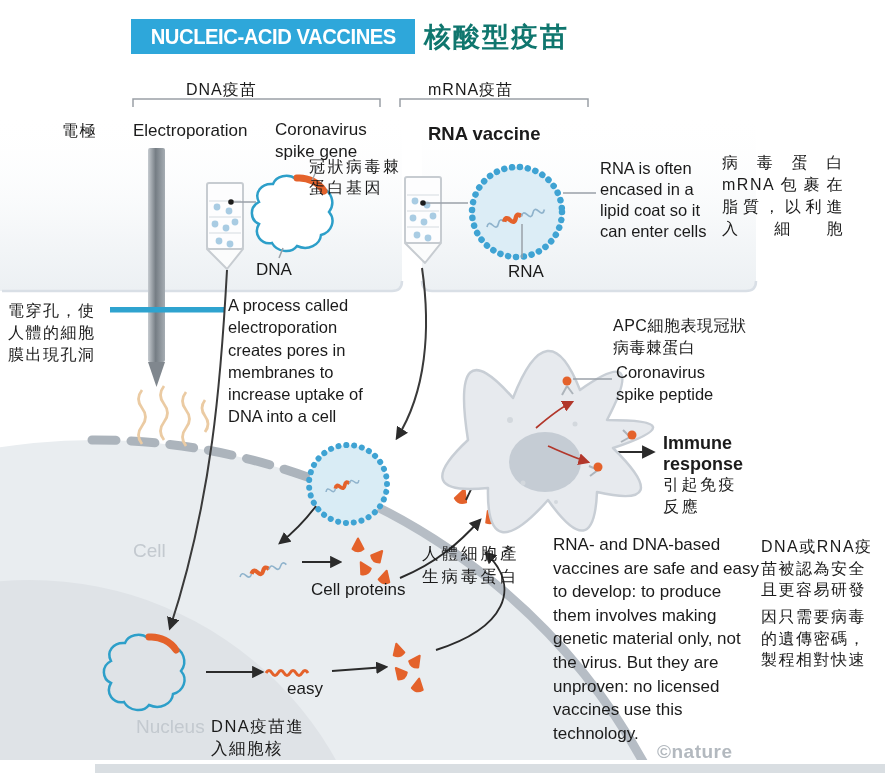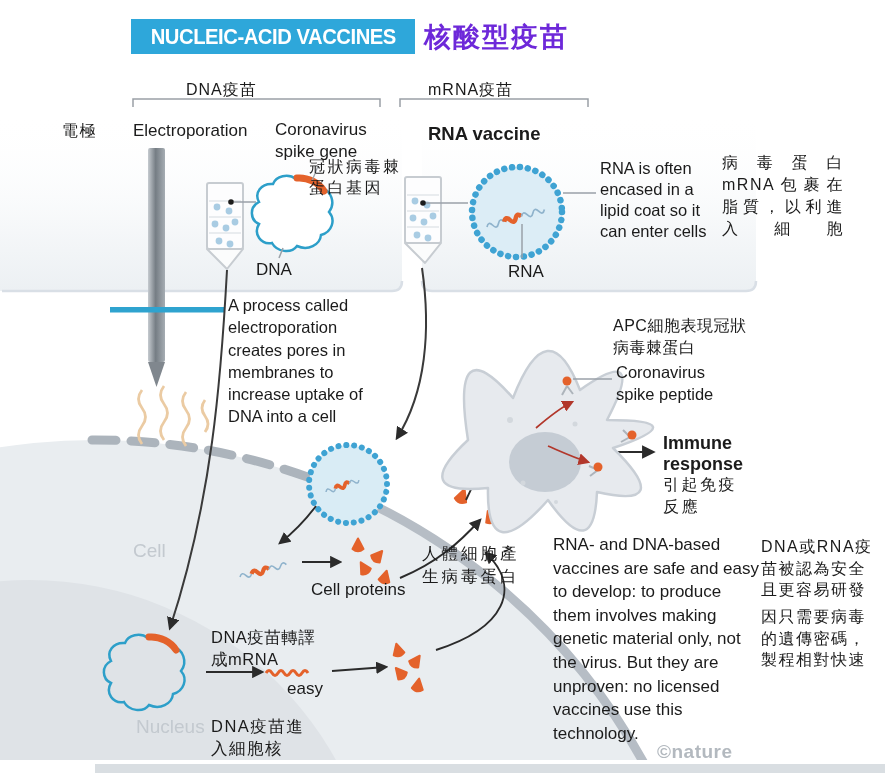--- a/index.html
+++ b/index.html
@@ -6,21 +6,21 @@
   #stage{position:relative;width:885px;height:773px;overflow:hidden;background:#fff;
          font-family:"Liberation Sans","DejaVu Sans",sans-serif;color:#1b1b1b;}
   #stage svg{position:absolute;left:0;top:0;}
   .lbl{position:absolute;white-space:pre-line;line-height:1.32;}
   .zh{letter-spacing:1.5px;}
   .gray{color:#c3c9cf;}
   .title-bar{position:absolute;left:131px;top:19px;width:284px;height:35px;background:#2ea7da;
              display:flex;align-items:center;justify-content:center;text-align:center;}
   .title-bar span{color:#fff;font-weight:800;font-size:22px;letter-spacing:-0.5px;
                   transform:scaleX(0.92);white-space:nowrap;}
-  .title-zh{position:absolute;left:424px;top:20px;font-size:27px;font-weight:700;color:#6d28d9;letter-spacing:2px;}
+  .title-zh{position:absolute;left:424px;top:20px;font-size:27px;font-weight:700;color:#0f766e;letter-spacing:2px;}
   .colhead .zh-s{font-size:16px;letter-spacing:1px;}
   .colhead .en-b{font-size:18.5px;font-weight:700;margin-top:1px;}
   .jz{text-align:justify;text-align-last:justify;}
 </style>
 </head>
 <body>
 
 <div id="stage">
 
 <svg width="885" height="773" viewBox="0 0 885 773">
@@ -245,20 +245,23 @@
 <div class="lbl" style="left:508px;top:261px;font-size:17px;">RNA</div>
 <div class="lbl" style="left:600px;top:158px;font-size:16.5px;line-height:21px;">RNA is often
 encased in a
 lipid coat so it
 can enter cells</div>
 <div class="lbl zh jz" style="left:722px;top:152px;font-size:16px;line-height:22px;width:122px;">病毒蛋白
 mRNA包裹在
 脂質，以利進
 入細胞</div>
 
+<div class="lbl zh" style="left:8px;top:300px;font-size:16px;line-height:22px;">電穿孔，使
+人體的細胞
+膜出現孔洞</div>
 <div class="lbl" style="left:228px;top:294px;font-size:16.5px;line-height:22.3px;">A process called
 electroporation
 creates pores in
 membranes to
 increase uptake of
 DNA into a cell</div>
 
 <div class="lbl zh" style="left:613px;top:315px;font-size:16px;line-height:22px;letter-spacing:0.5px;">APC細胞表現冠狀
 病毒棘蛋白</div>
 <div class="lbl" style="left:616px;top:361px;font-size:16.5px;line-height:22px;">Coronavirus
@@ -266,22 +269,20 @@
 <div class="lbl" style="left:663px;top:433px;font-size:18px;font-weight:700;line-height:21px;">Immune
 response</div>
 <div class="lbl zh" style="left:663px;top:474px;font-size:16px;line-height:22px;letter-spacing:2.5px;">引起免疫
 反應</div>
 
 <div class="lbl gray" style="left:133px;top:538px;font-size:19px;">Cell</div>
 <div class="lbl" style="left:311px;top:579px;font-size:17px;">Cell proteins</div>
 <div class="lbl zh" style="left:422px;top:542px;font-size:16.5px;line-height:23px;letter-spacing:3px;">人體細胞產
 生病毒蛋白</div>
 
-<div class="lbl zh" style="left:211px;top:626px;font-size:16.5px;line-height:22px;letter-spacing:0.5px;">DNA疫苗轉譯
-成mRNA</div>
 <div class="lbl" style="left:287px;top:678px;font-size:17px;">easy</div>
 <div class="lbl gray" style="left:136px;top:714px;font-size:19px;">Nucleus</div>
 <div class="lbl zh" style="left:211px;top:715px;font-size:16.5px;line-height:22px;letter-spacing:1.5px;">DNA疫苗進
 入細胞核</div>
 
 <div class="lbl" style="left:553px;top:533px;width:206px;font-size:17px;line-height:23.6px;">RNA- and DNA-based vaccines are safe and easy to develop: to produce them involves making genetic material only, not the virus. But they are unproven: no licensed vaccines use this technology.</div>
 <div class="lbl zh" style="left:761px;top:536px;font-size:16px;line-height:21.5px;">DNA或RNA疫
 苗被認為安全
 且更容易研發</div>
 <div class="lbl zh" style="left:761px;top:606px;font-size:16px;line-height:21.5px;">因只需要病毒

